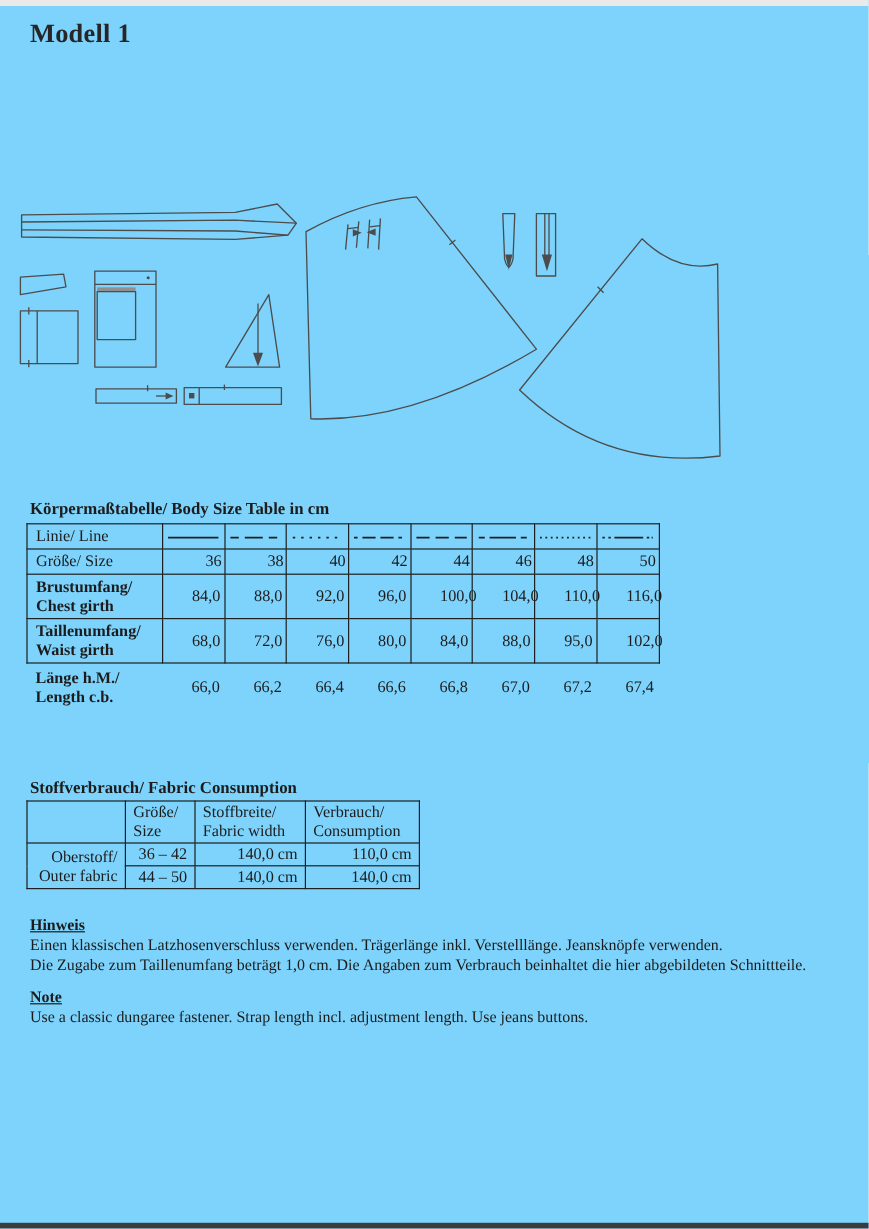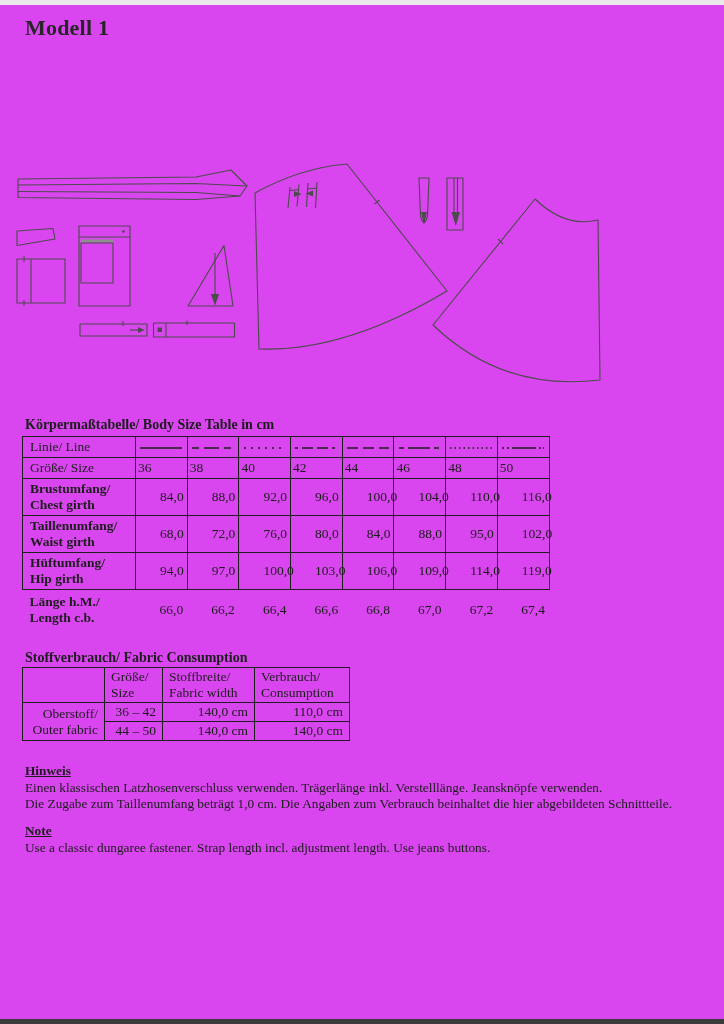--- a/index.html
+++ b/index.html
@@ -1,39 +1,39 @@
 <!DOCTYPE html>
 <html><head>
 <meta charset="utf-8">
 <style>
   * { margin:0; padding:0; box-sizing:border-box; }
   html,body { background:#ffffff; }
   .page {
-    position:relative; width:724px; height:1024px; background:#d946ef;
+    position:relative; width:724px; height:1024px; background:#7dd3fc;
     font-family:"Liberation Serif","DejaVu Serif",serif;
     color:var(--text,#1c1c1c); overflow:hidden; margin:0 auto;
   }
   .top-strip { position:absolute; top:0; left:0; width:100%; height:5px; background:var(--top-strip,#e9e9e9); }
   .bottom-strip { position:absolute; bottom:0; left:0; width:100%; height:5px; background:var(--bottom-strip,#3c3c3c); }
 
   .title { position:absolute; left:25px; top:15px; font-size:22px; font-weight:700; color:#262626; letter-spacing:.2px; }
 
   .diagram { position:absolute; left:0; top:150px; width:724px; height:245px; }
   .diagram path, .diagram rect, .diagram line { stroke:var(--diagram-line,#4c4c4c); stroke-width:1.1; fill:none; stroke-linejoin:round; }
   .diagram .fill { fill:var(--diagram-line,#4c4c4c); stroke:none; }
   .diagram .graybar { fill:#909090; stroke:none; }
   .diagram circle { fill:var(--diagram-line,#4c4c4c); stroke:none; }
 
   table { border-collapse:collapse; }
   .bst-title { position:absolute; left:25px; top:417px; font-size:14px; font-weight:700; }
   .bst { position:absolute; left:22px; top:436px; width:527px; table-layout:fixed; font-size:13.5px; }
   .bst td { border:1.3px solid var(--table-border,#222); vertical-align:middle; padding:0 24px; }
   .bst td.lab { padding-left:7px; }
   .bst tr.r-line td, .bst tr.r-size td { height:21px; }
-  .bst td.c { text-align:left; padding:0 2px; }
+  .bst td.c { text-align:right; padding:0 2px; }
   .bst td.r { text-align:center; padding-right:9px; }
   .bst tr.r-meas td { height:37px; }
   .bst tr.r-length td { border:none; height:40px; }
   .bst .linecell { text-align:center; padding:0 2px; }
   .bst .linecell svg { vertical-align:middle; }
   .two div { line-height:16px;font-weight:bold; }
 
   .fct-title { position:absolute; left:25px; top:650px; font-size:14px; font-weight:700; }
   .fct { position:absolute; left:22px; top:667px; width:327px; table-layout:fixed; font-size:13.5px; }
   .fct td { border:1.3px solid var(--table-border,#222); padding:0 6px; vertical-align:middle; }
@@ -195,34 +195,20 @@
             <div>Waist girth</div>
           </td>
           <td class="r">68,0</td>
           <td class="r">72,0</td>
           <td class="r">76,0</td>
           <td class="r">80,0</td>
           <td class="r">84,0</td>
           <td class="r">88,0</td>
           <td class="r">95,0</td>
           <td class="r">102,0</td>
-        </tr>
-        <tr class="r-meas">
-          <td class="lab two">
-            <div>Hüftumfang/</div>
-            <div>Hip girth</div>
-          </td>
-          <td class="r">94,0</td>
-          <td class="r">97,0</td>
-          <td class="r">100,0</td>
-          <td class="r">103,0</td>
-          <td class="r">106,0</td>
-          <td class="r">109,0</td>
-          <td class="r">114,0</td>
-          <td class="r">119,0</td>
         </tr>
         <tr class="r-length">
           <td class="lab two">
             <div>Länge h.M./</div>
             <div>Length c.b.</div>
           </td>
           <td class="r">66,0</td>
           <td class="r">66,2</td>
           <td class="r">66,4</td>
           <td class="r">66,6</td>

